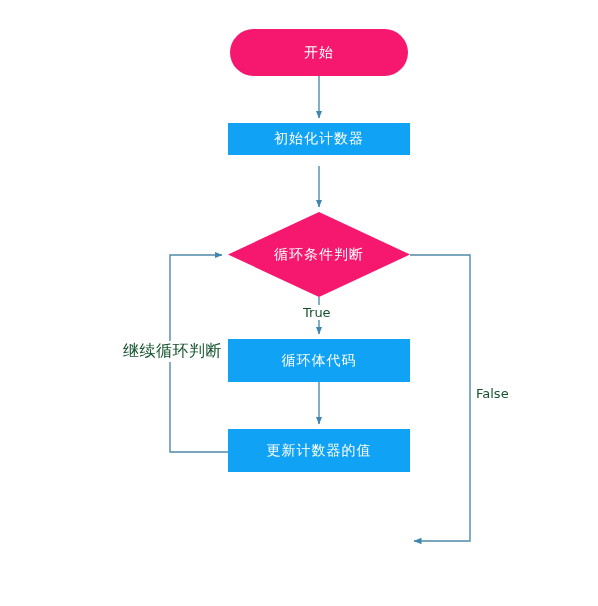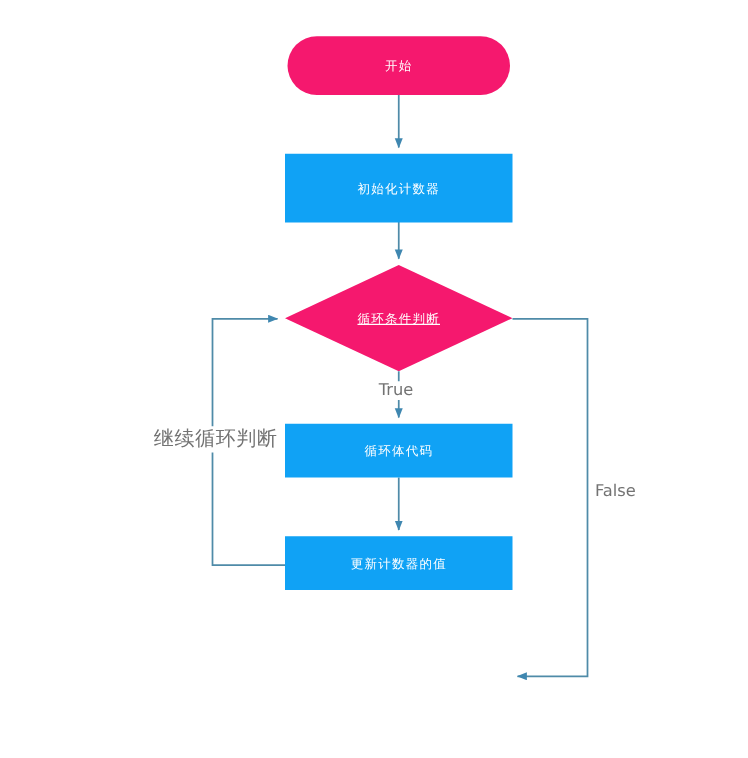--- a/index.html
+++ b/index.html
@@ -24,52 +24,51 @@
     width: 598px;
     height: 606px;
   }
   .node {
     position: absolute;
     display: flex;
     align-items: center;
     justify-content: center;
     box-sizing: border-box;
     color: #ffffff;
-    font-size: 10px;
+    font-size: 14px;
     letter-spacing: 1px;
     white-space: nowrap;
     z-index: 2;
     text-align: right;
   }
   .node-terminator {
     background: #f5186e;
     border-radius: 24px;
   }
   .node-process {
     background: #10a2f5;
   }
   .node-decision {
     background: transparent;
-    text-decoration: underline;
   }
   .decision-shape {
     position: absolute;
     left: 0;
     top: 0;
     width: 100%;
     height: 100%;
     z-index: 1;
   }
   .node-decision .node-text {
     position: relative;
     z-index: 2;
   }
   .edge-label {
     position: absolute;
-    color: #737373;
+    color: #14532d;
     font-size: 13px;
     white-space: nowrap;
     z-index: 3;
     background: #ffffff;
     padding: 0 2px;
   }
   .edge-label-cjk {
     font-size: 16px;
     letter-spacing: 0.5px;
   }
@@ -93,21 +92,21 @@
         <path d="M 319 382 L 319 424" marker-end="url(#arrowhead)"></path>
         <path d="M 228 452 L 170 452 L 170 255 L 222 255" marker-end="url(#arrowhead)"></path>
         <path d="M 410 255 L 470 255 L 470 541 L 414 541" marker-end="url(#arrowhead)"></path>
       </g>
   </svg>
 
   <div class="node node-terminator" style="left:230px; top:29px; width:178px; height:47px;">
     <span class="node-text">开始</span>
   </div>
 
-  <div class="node node-process" style="left:228px; top:123px; width:182px; height:55px;">
+  <div class="node node-process" style="left:228px; top:123px; width:182px; height:32px;">
     <span class="node-text">初始化计数器</span>
   </div>
 
   <div class="node node-decision" style="left:228px; top:212px; width:182px; height:85px;">
     <svg class="decision-shape" viewBox="0 0 182 85" preserveAspectRatio="none" xmlns="http://www.w3.org/2000/svg">
       <polygon points="91,0 182,42.5 91,85 0,42.5" fill="#f5186e"></polygon>
     </svg>
     <span class="node-text">循环条件判断</span>
   </div>
 

